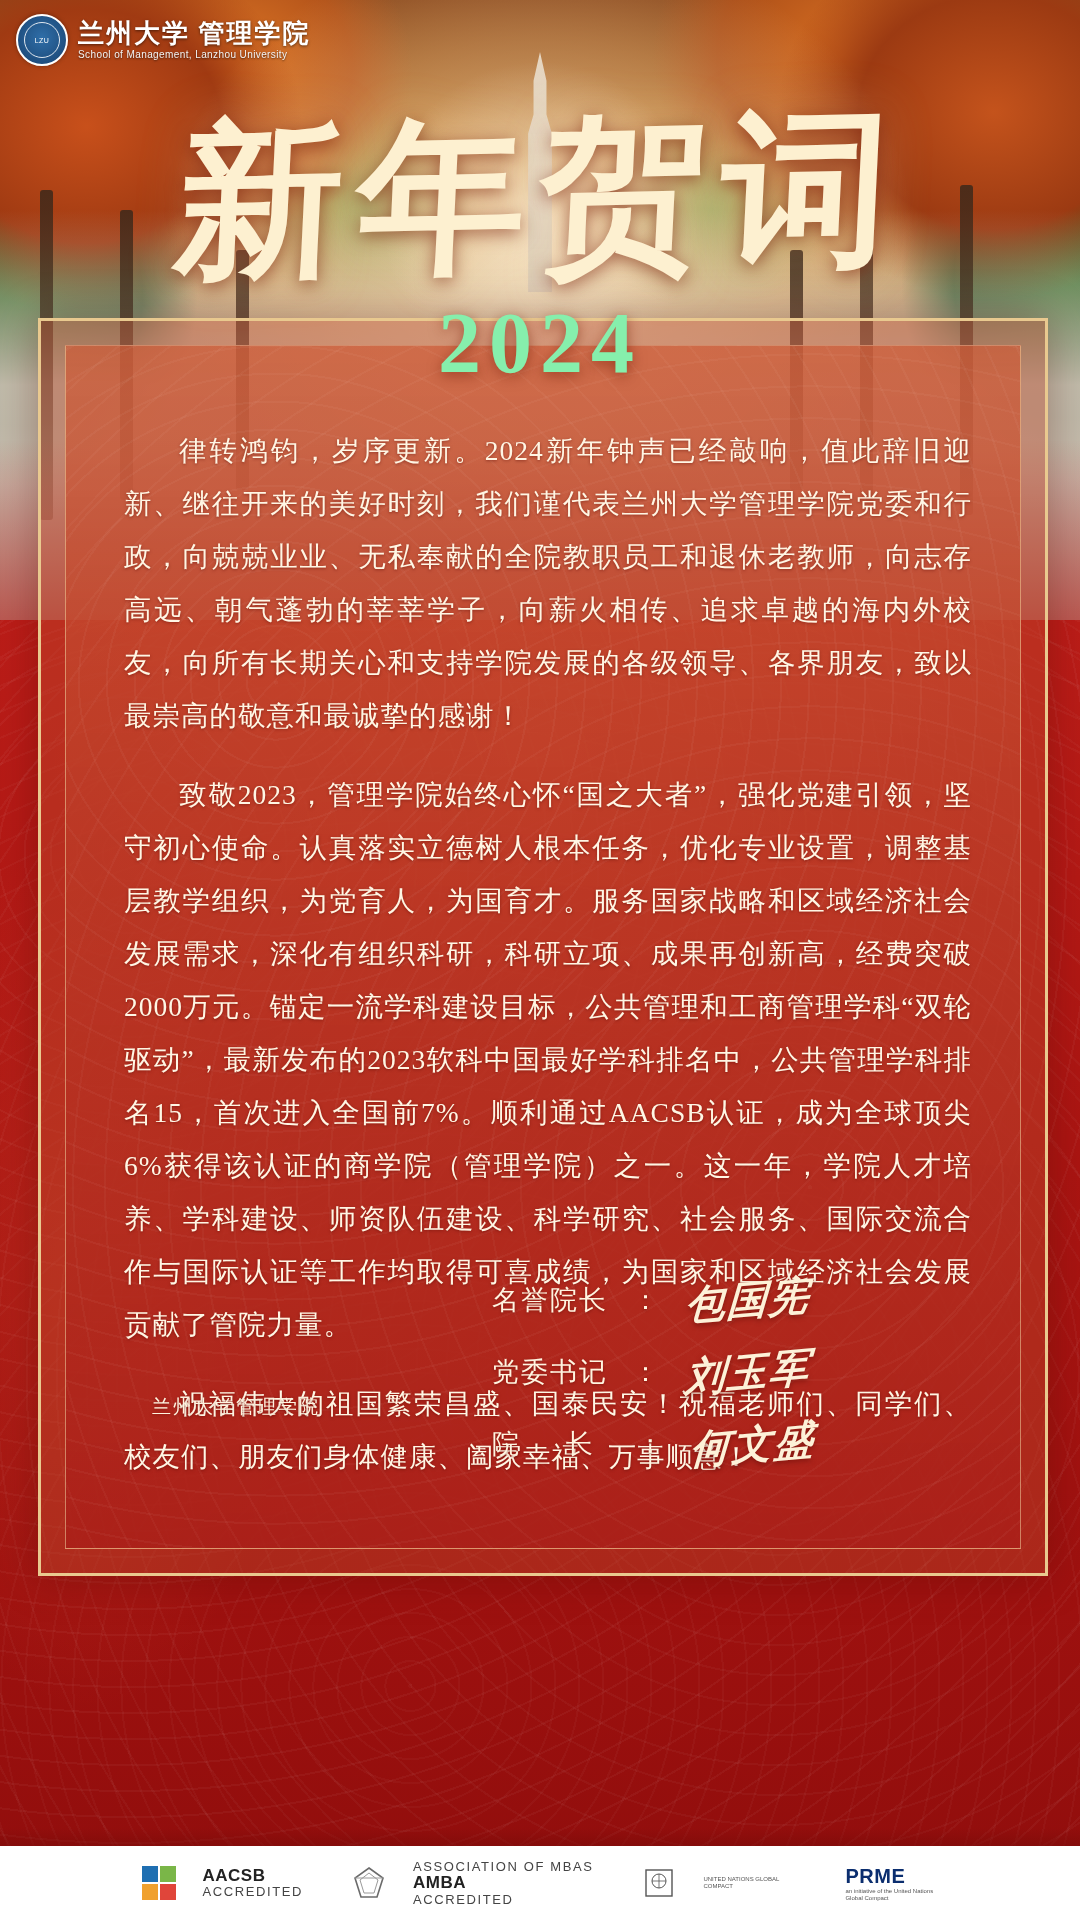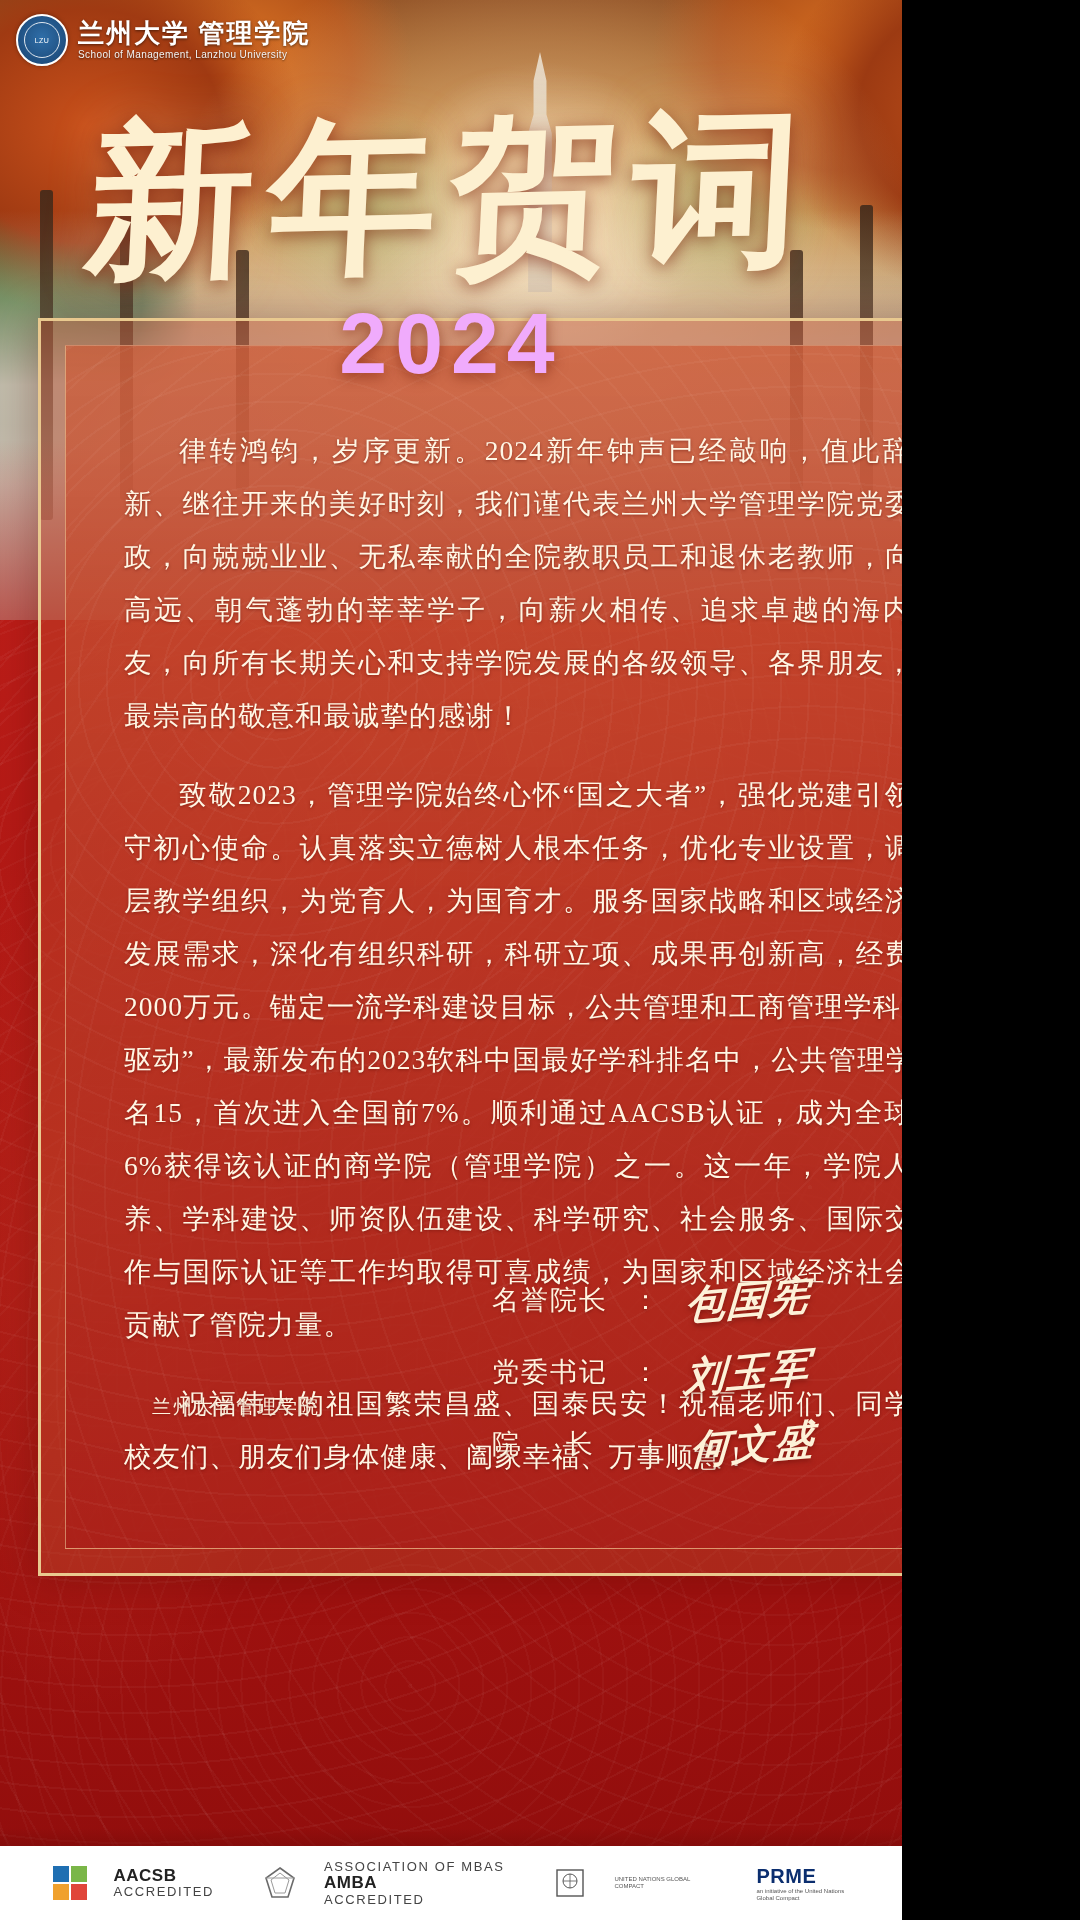--- a/index.html
+++ b/index.html
@@ -5,21 +5,21 @@
   html, body {
     margin: 0;
     padding: 0;
     background: #000;
   }
   body {
     font-family: "Liberation Serif", "DejaVu Serif", serif;
   }
   #poster {
     position: relative;
-    width: 902px;
+    width: 1080px;
     height: 1920px;
     overflow: hidden;
     background: #b61a16;
   }
 
   
   .photo {
     position: absolute;
     left: 0; top: 0;
     width: 1080px; height: 700px;
@@ -169,23 +169,23 @@
     z-index: 5;
   }
   .title-year {
     position: absolute;
     left: 0; right: 0;
     top: 300px;
     text-align: center;
     font-size: 86px;
     line-height: 1;
     font-weight: bold;
-    color: #f0abfc;
+    color: #86efac;
     letter-spacing: 8px;
-    font-family: Liberation Sans, sans-serif;
+    font-family: Liberation Serif, serif;
     text-shadow: 0 3px 14px rgba(120,30,10,0.6);
     z-index: 5;
   }
 
   
   .card-outer {
     position: absolute;
     left: 38px; top: 318px;
     width: 1004px; height: 1252px;
     border: 3px solid #e9c98f;

